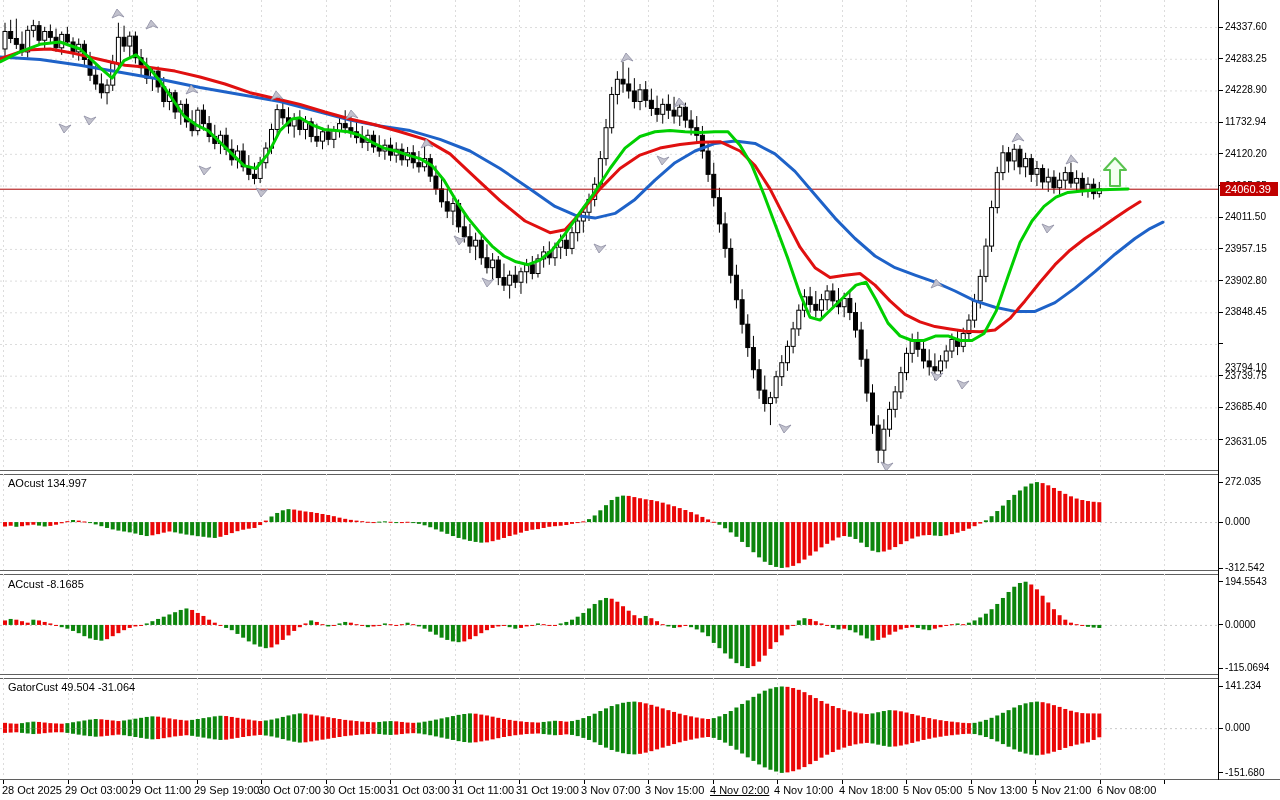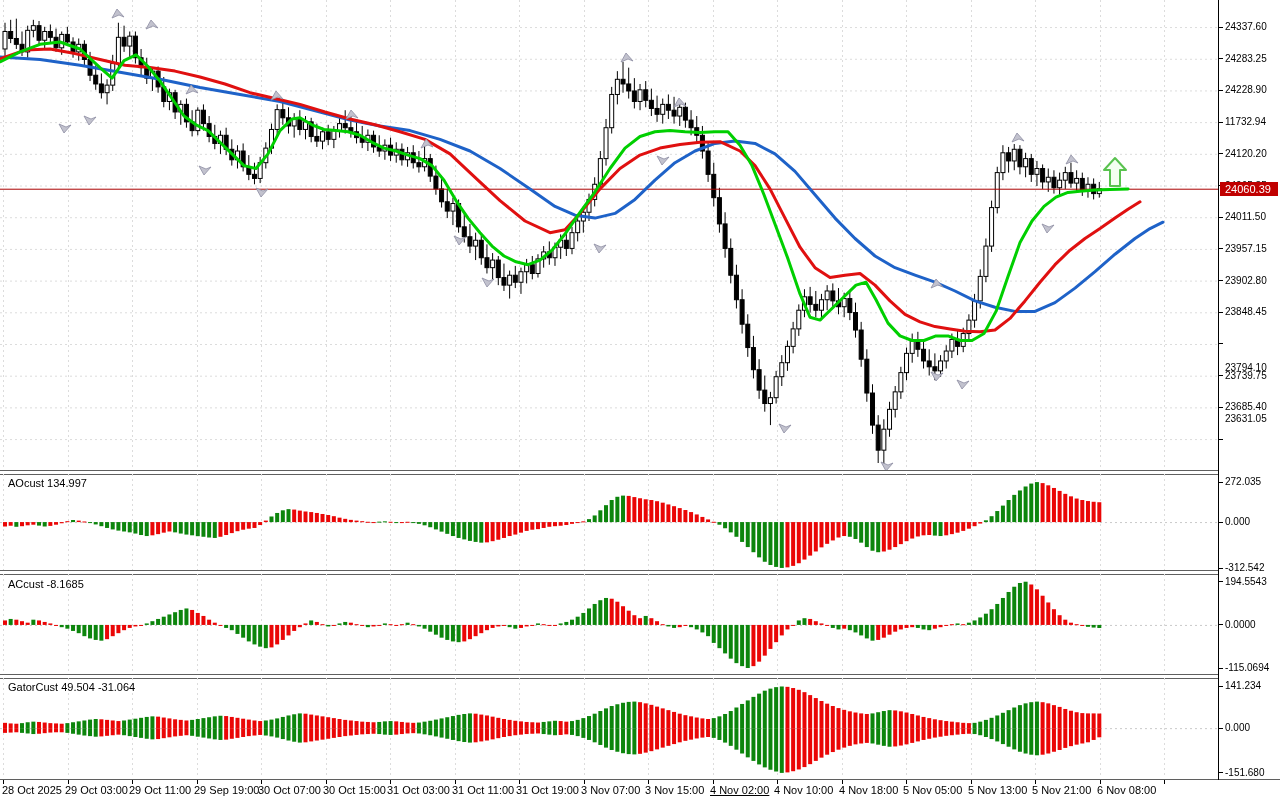--- a/index.html
+++ b/index.html
@@ -1382,21 +1382,21 @@
       <div class="ylab" style="top: 274.6px;">23902.80</div>
       <div class="ytick" style="top: 311.793px;"></div>
       <div class="ylab" style="top: 306.293px;">23848.45</div>
       <div class="ytick" style="top: 343.486px;"></div>
       <div class="ylab" style="top: 342px; margin-top: 20px;">23794.10</div>
       <div class="ytick" style="top: 375.179px;"></div>
       <div class="ylab" style="top: 369.679px;">23739.75</div>
       <div class="ytick" style="top: 406.872px;"></div>
       <div class="ylab" style="top: 401.372px;">23685.40</div>
       <div class="ytick" style="top: 438.565px;"></div>
-      <div class="ylab" style="top: 413px;">23631.05</div>
+      <div class="ylab" style="top: 436px;">23631.05</div>
       <div class="ytick" style="top: 481.581px;"></div>
       <div class="ylab" style="top: 476.081px;">272.035</div>
       <div class="ytick" style="top: 521.574px;"></div>
       <div class="ylab" style="top: 516.074px;">0.000</div>
       <div class="ytick" style="top: 567.521px;"></div>
       <div class="ylab" style="top: 562.021px; text-align: right;">-312.542</div>
       <div class="ytick" style="top: 581.211px;"></div>
       <div class="ylab" style="top: 575.711px;">194.5543</div>
       <div class="ytick" style="top: 624.436px;"></div>
       <div class="ylab" style="top: 618.936px;">0.0000</div>

